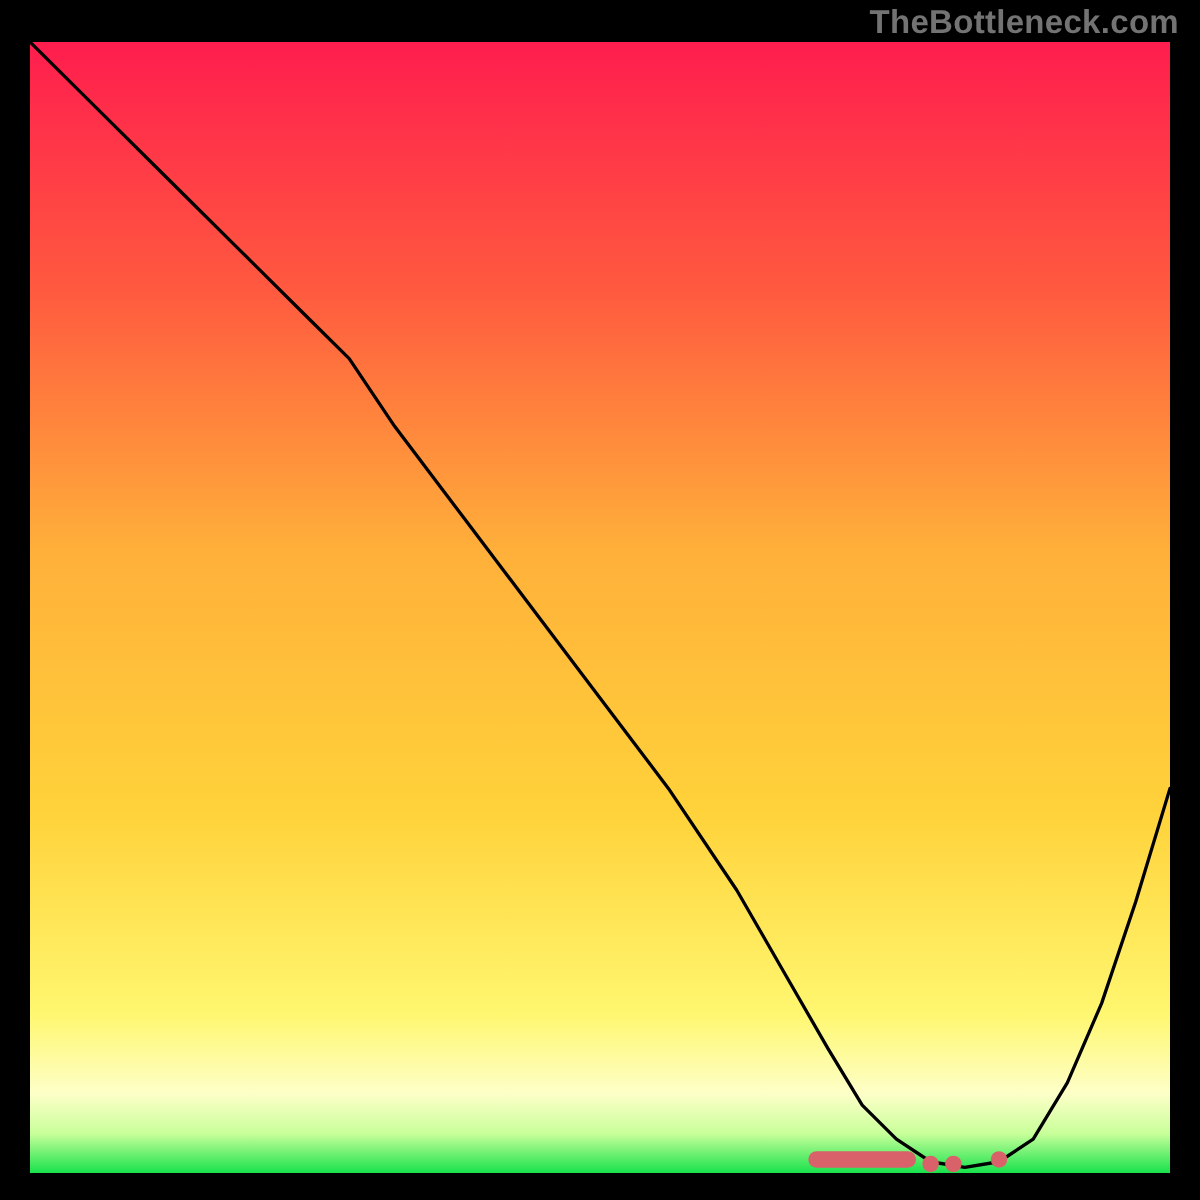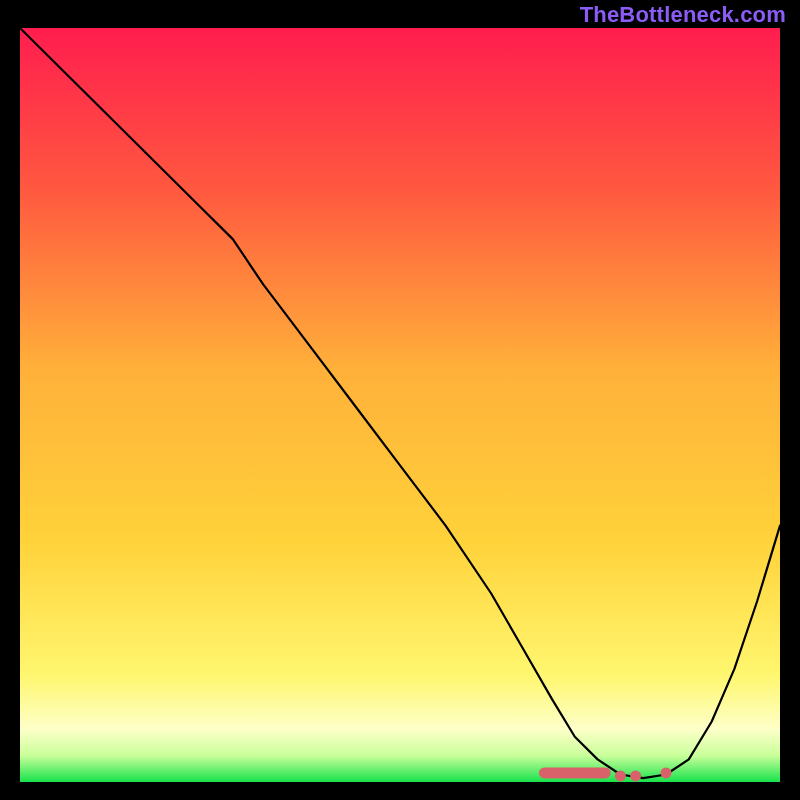--- a/index.html
+++ b/index.html
@@ -14,21 +14,21 @@
   .frame {
     position: relative;
     width: 800px;
     height: 800px;
     background: #000;
   }
   .watermark {
     position: absolute;
     top: 2px;
     right: 14px;
-    color: #8b5cf6;
+    color: #737373;
     font-size: 22px;
     font-weight: 600;
     letter-spacing: 0.2px;
     user-select: none;
   }
   .plot {
     position: absolute;
     left: 20px;
     top: 28px;
     width: 760px;

